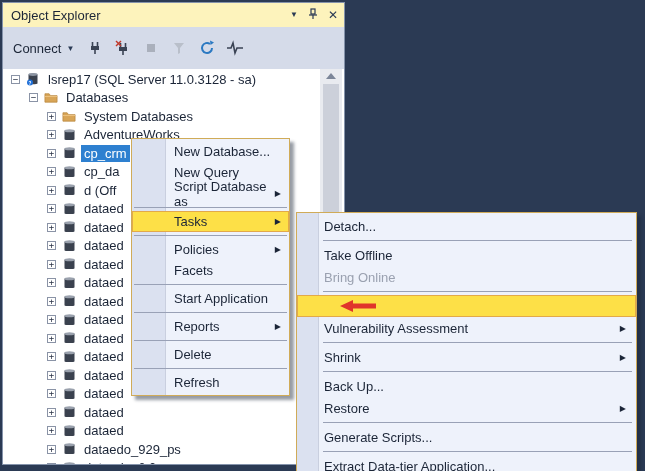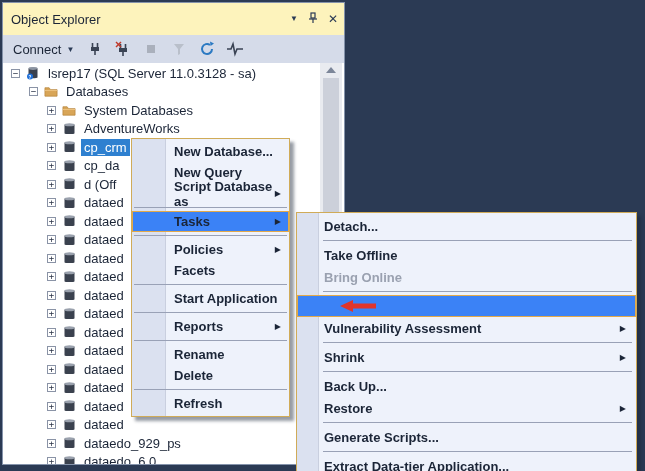--- a/index.html
+++ b/index.html
@@ -10,28 +10,28 @@
     position:relative;
     color:#1b2537;
   }
   
   .panel {
     position:absolute; left:2px; top:2px; width:343px; height:463px;
     border:1px solid #8593ab; background:#ffffff;
     display:flex; flex-direction:column;
   }
   .titlebar {
-    height:32px; background:#fdf3bc; display:flex; align-items:center;
+    height:24px; background:#fdf3bc; display:flex; align-items:center;
     padding:0 6px 0 8px; flex:0 0 auto;
   }
   .titlebar .title { font-size:13px; color:#1b2537; flex:1 1 auto; }
   .winbtns { display:flex; align-items:center; gap:10px; }
   .winbtn { color:#2a3a55; font-size:11px; line-height:1; cursor:default; }
   .toolbar {
-    height:28px; background:#d5dbe9; display:flex; align-items:center;
+    height:42px; background:#d5dbe9; display:flex; align-items:center;
     padding:0 6px; gap:6px; flex:0 0 auto;
   }
   .connect { display:flex; align-items:center; gap:5px; font-size:13px; padding:2px 4px; }
   .connect .chev { font-size:8px; color:#2a3a55; }
   .tbicon { width:22px; height:20px; display:flex; align-items:center; justify-content:center; }
   
   .tree {
     position:relative; flex:1 1 auto; background:#ffffff; overflow:hidden;
   }
   .tree-rows { position:absolute; left:0; top:1px; right:0; }
@@ -64,25 +64,25 @@
   .menu .gutter { position:absolute; top:0; bottom:0; left:0; background:#dbe1f0; border-right:1px solid #c9cfdf; }
   #context-menu { left:131px; top:138px; width:159px; }
   #context-menu .gutter { width:34px; }
   #submenu { left:296px; top:212px; width:341px; z-index:11; }
   #submenu .gutter { width:22px; }
   .mi {
     position:relative; display:flex; align-items:center; font-size:13px; color:#1b2537;
   }
   #context-menu .mi { height:21px; padding:0 8px 0 42px; }
   #submenu .mi { height:22px; padding:0 10px 0 27px; }
-  .mi .milabel { flex:0 1 auto;font-weight:bold; }
+  .mi .milabel { flex:0 1 auto; }
   .mi .subarrow { margin-left:auto; font-size:8px; color:#1b2537; }
   .mi.disabled .milabel { color:#9aa1b0; }
   .mi.highlight {
-    background:#3b82f6;
+    background:#fde047;
     box-shadow:inset 0 0 0 1px #e2a94a;
   }
   .msep { position:relative; height:7px; }
   .msep::after {
     content:""; position:absolute; top:3px; height:1px; background:#99a1b6; left:2px; right:2px;
   }
   #submenu .msep::after { left:26px; right:4px; }
   .red-arrow { margin-left:16px; display:flex; align-items:center; }
   .red-arrow svg { display:block; }
 </style>
@@ -424,23 +424,20 @@
     <div class="mi">
       <span class="milabel">Start Application</span>
     </div>
     <div class="msep"></div>
     <div class="mi">
       <span class="milabel">Reports</span>
       <span class="subarrow">▶</span>
     </div>
     <div class="msep"></div>
     <div class="mi">
-      <span class="milabel">Rename</span>
-    </div>
-    <div class="mi">
       <span class="milabel">Delete</span>
     </div>
     <div class="msep"></div>
     <div class="mi">
       <span class="milabel">Refresh</span>
     </div>
   </div>
 
 <div class="menu" id="submenu">
   <div class="gutter"></div>

